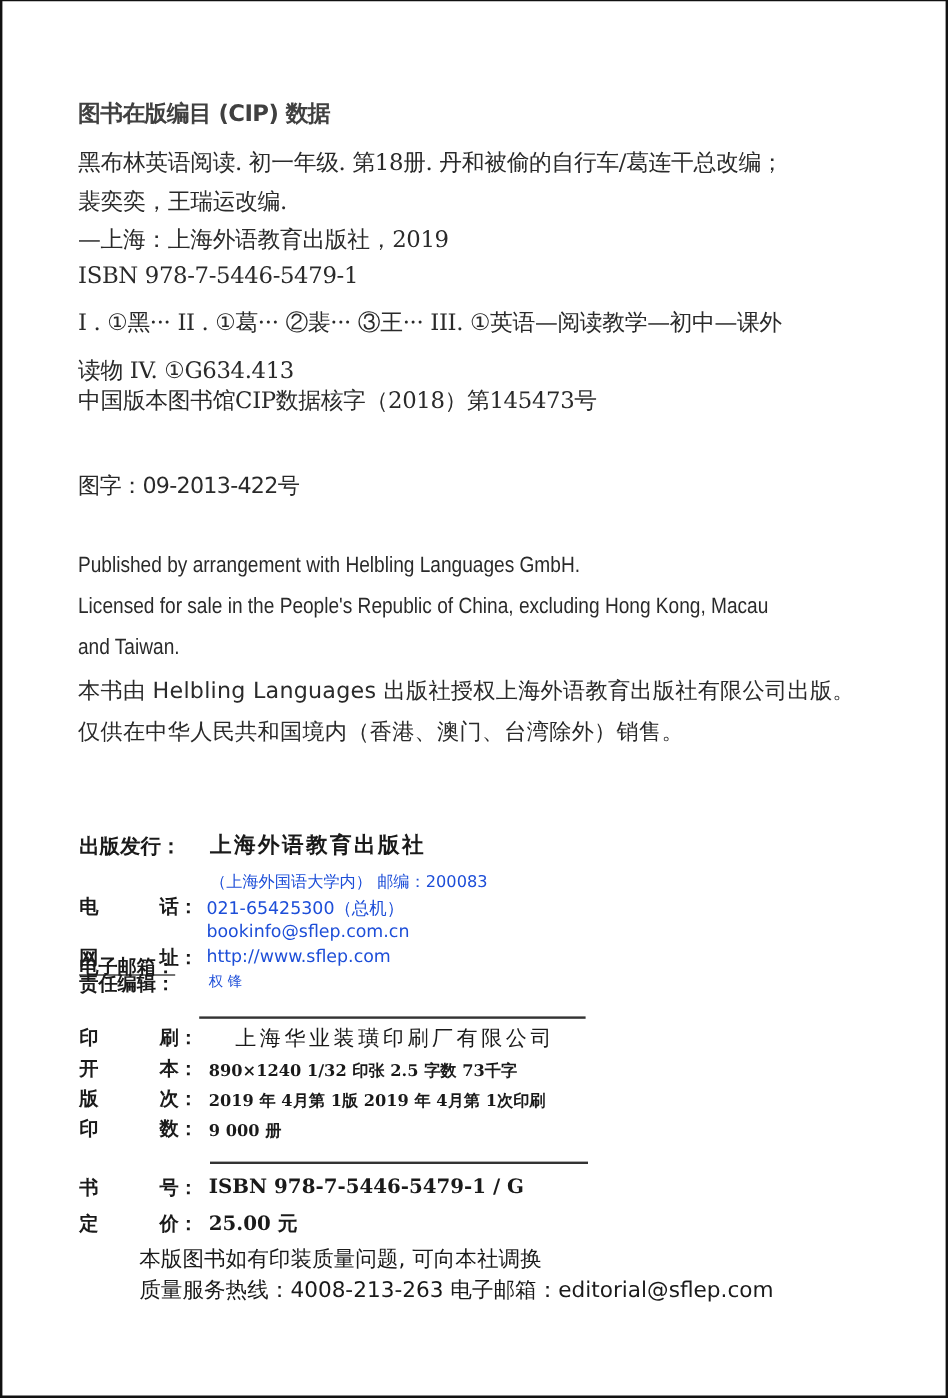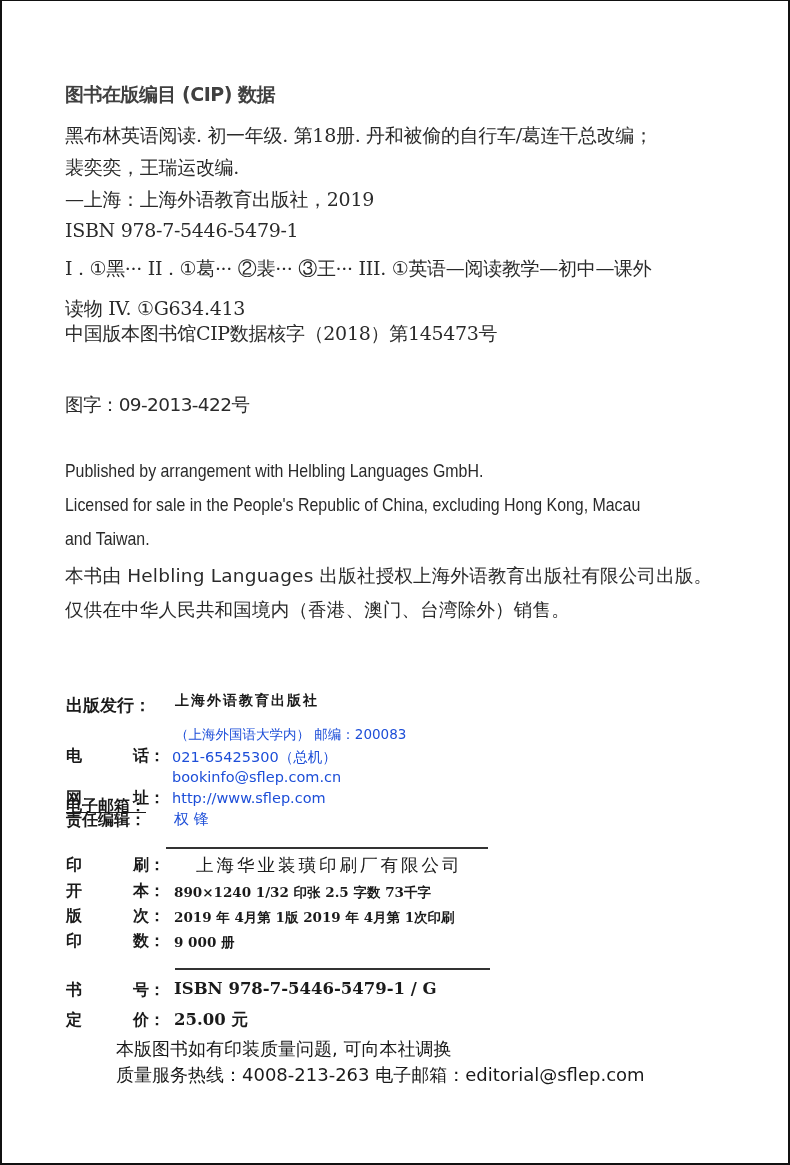--- a/index.html
+++ b/index.html
@@ -13,21 +13,21 @@
       box-sizing: border-box; border: 2px solid #111; border-top-width: 1px;
     }
     .t { position: absolute; white-space: nowrap; }
     .cip { font-family: "DejaVu Serif", serif; font-size: 19px; color: #2a2a2a; letter-spacing: -0.3px; }
     .cip-title { font-family: "DejaVu Sans", sans-serif; font-size: 19px; color: #404040; font-weight: bold; letter-spacing: -0.5px; }
     .sans19 { font-family: "DejaVu Sans", sans-serif; font-size: 18.5px; color: #2a2a2a; letter-spacing: -0.6px; }
     .eng { font-family: "Liberation Sans", sans-serif; font-size: 18.5px; color: #2a2a2a; transform: scaleX(0.86); transform-origin: left; }
     .cn-note { font-family: "DejaVu Sans", sans-serif; font-size: 18.5px; color: #2a2a2a; letter-spacing: 0.2px; }
     .imp-label { font-family: "DejaVu Sans", sans-serif; font-weight: bold; font-size: 16px; color: #1a1a1a; }
     .imp-val { font-family: "DejaVu Sans", sans-serif; font-size: 14.5px; color: #1d4ed8; }
-    .imp-pub { font-family: Liberation Mono, monospace; font-weight: bold; font-size: 14px; color: #1a1a1a; letter-spacing: 2px; }
+    .imp-pub { font-family: Liberation Mono, monospace; font-weight: bold; font-size: 18px; color: #1a1a1a; letter-spacing: 2px; }
     .imp-serif { font-family: "DejaVu Serif", serif; font-size: 13.5px; color: #1a1a1a; font-weight: bold; }
     .imp-printer { font-family: "DejaVu Sans", sans-serif; font-size: 17.5px; color: #1a1a1a; letter-spacing: 3px; }
     .imp-big { font-family: "DejaVu Serif", serif; font-size: 16.5px; font-weight: bold; color: #1a1a1a; text-align: center; }
     .imp-small { font-family: "DejaVu Sans", sans-serif; font-size: 18px; color: #1a1a1a; }
     .hr { position: absolute; height: 1.5px; background: #333; }
   </style>
 </head>
 <body>
 
 <div class="frame"></div>
@@ -58,21 +58,21 @@
 <div class="t imp-val" style="left:172px; top:748px;">021-65425300（总机）</div>
 
 <div class="t imp-label" style="left:66px; top:796px;text-decoration:underline;">电子邮箱：</div>
 <div class="t imp-val" style="left:172px; top:769px;">bookinfo@sflep.com.cn</div>
 
 <div class="t imp-label" style="left:66px; top:788px;">网</div>
 <div class="t imp-label" style="left:133px; top:788px;">址：</div>
 <div class="t imp-val" style="left:172px; top:790px;">http://www.sflep.com</div>
 
 <div class="t imp-label" style="left:66px; top:810px;">责任编辑：</div>
-<div class="t imp-val" style="left:174px; top:810px; font-size:15px;">权    锋</div>
+<div class="t imp-val" style="left:174px; top:810px; font-size:12px;">权    锋</div>
 
 <div class="hr" style="left:166px; top:847px; width:322px;"></div>
 
 <div class="t imp-label" style="left:66px; top:855px;">印</div>
 <div class="t imp-label" style="left:133px; top:855px;">刷：</div>
 <div class="t imp-printer" style="left:175px; top:853px;margin-left:21px;">上海华业装璜印刷厂有限公司</div>
 
 <div class="t imp-label" style="left:66px; top:881px;">开</div>
 <div class="t imp-label" style="left:133px; top:881px;">本：</div>
 <div class="t imp-serif" style="left:174px; top:884px;">890×1240  1/32    印张  2.5     字数 73千字</div>

